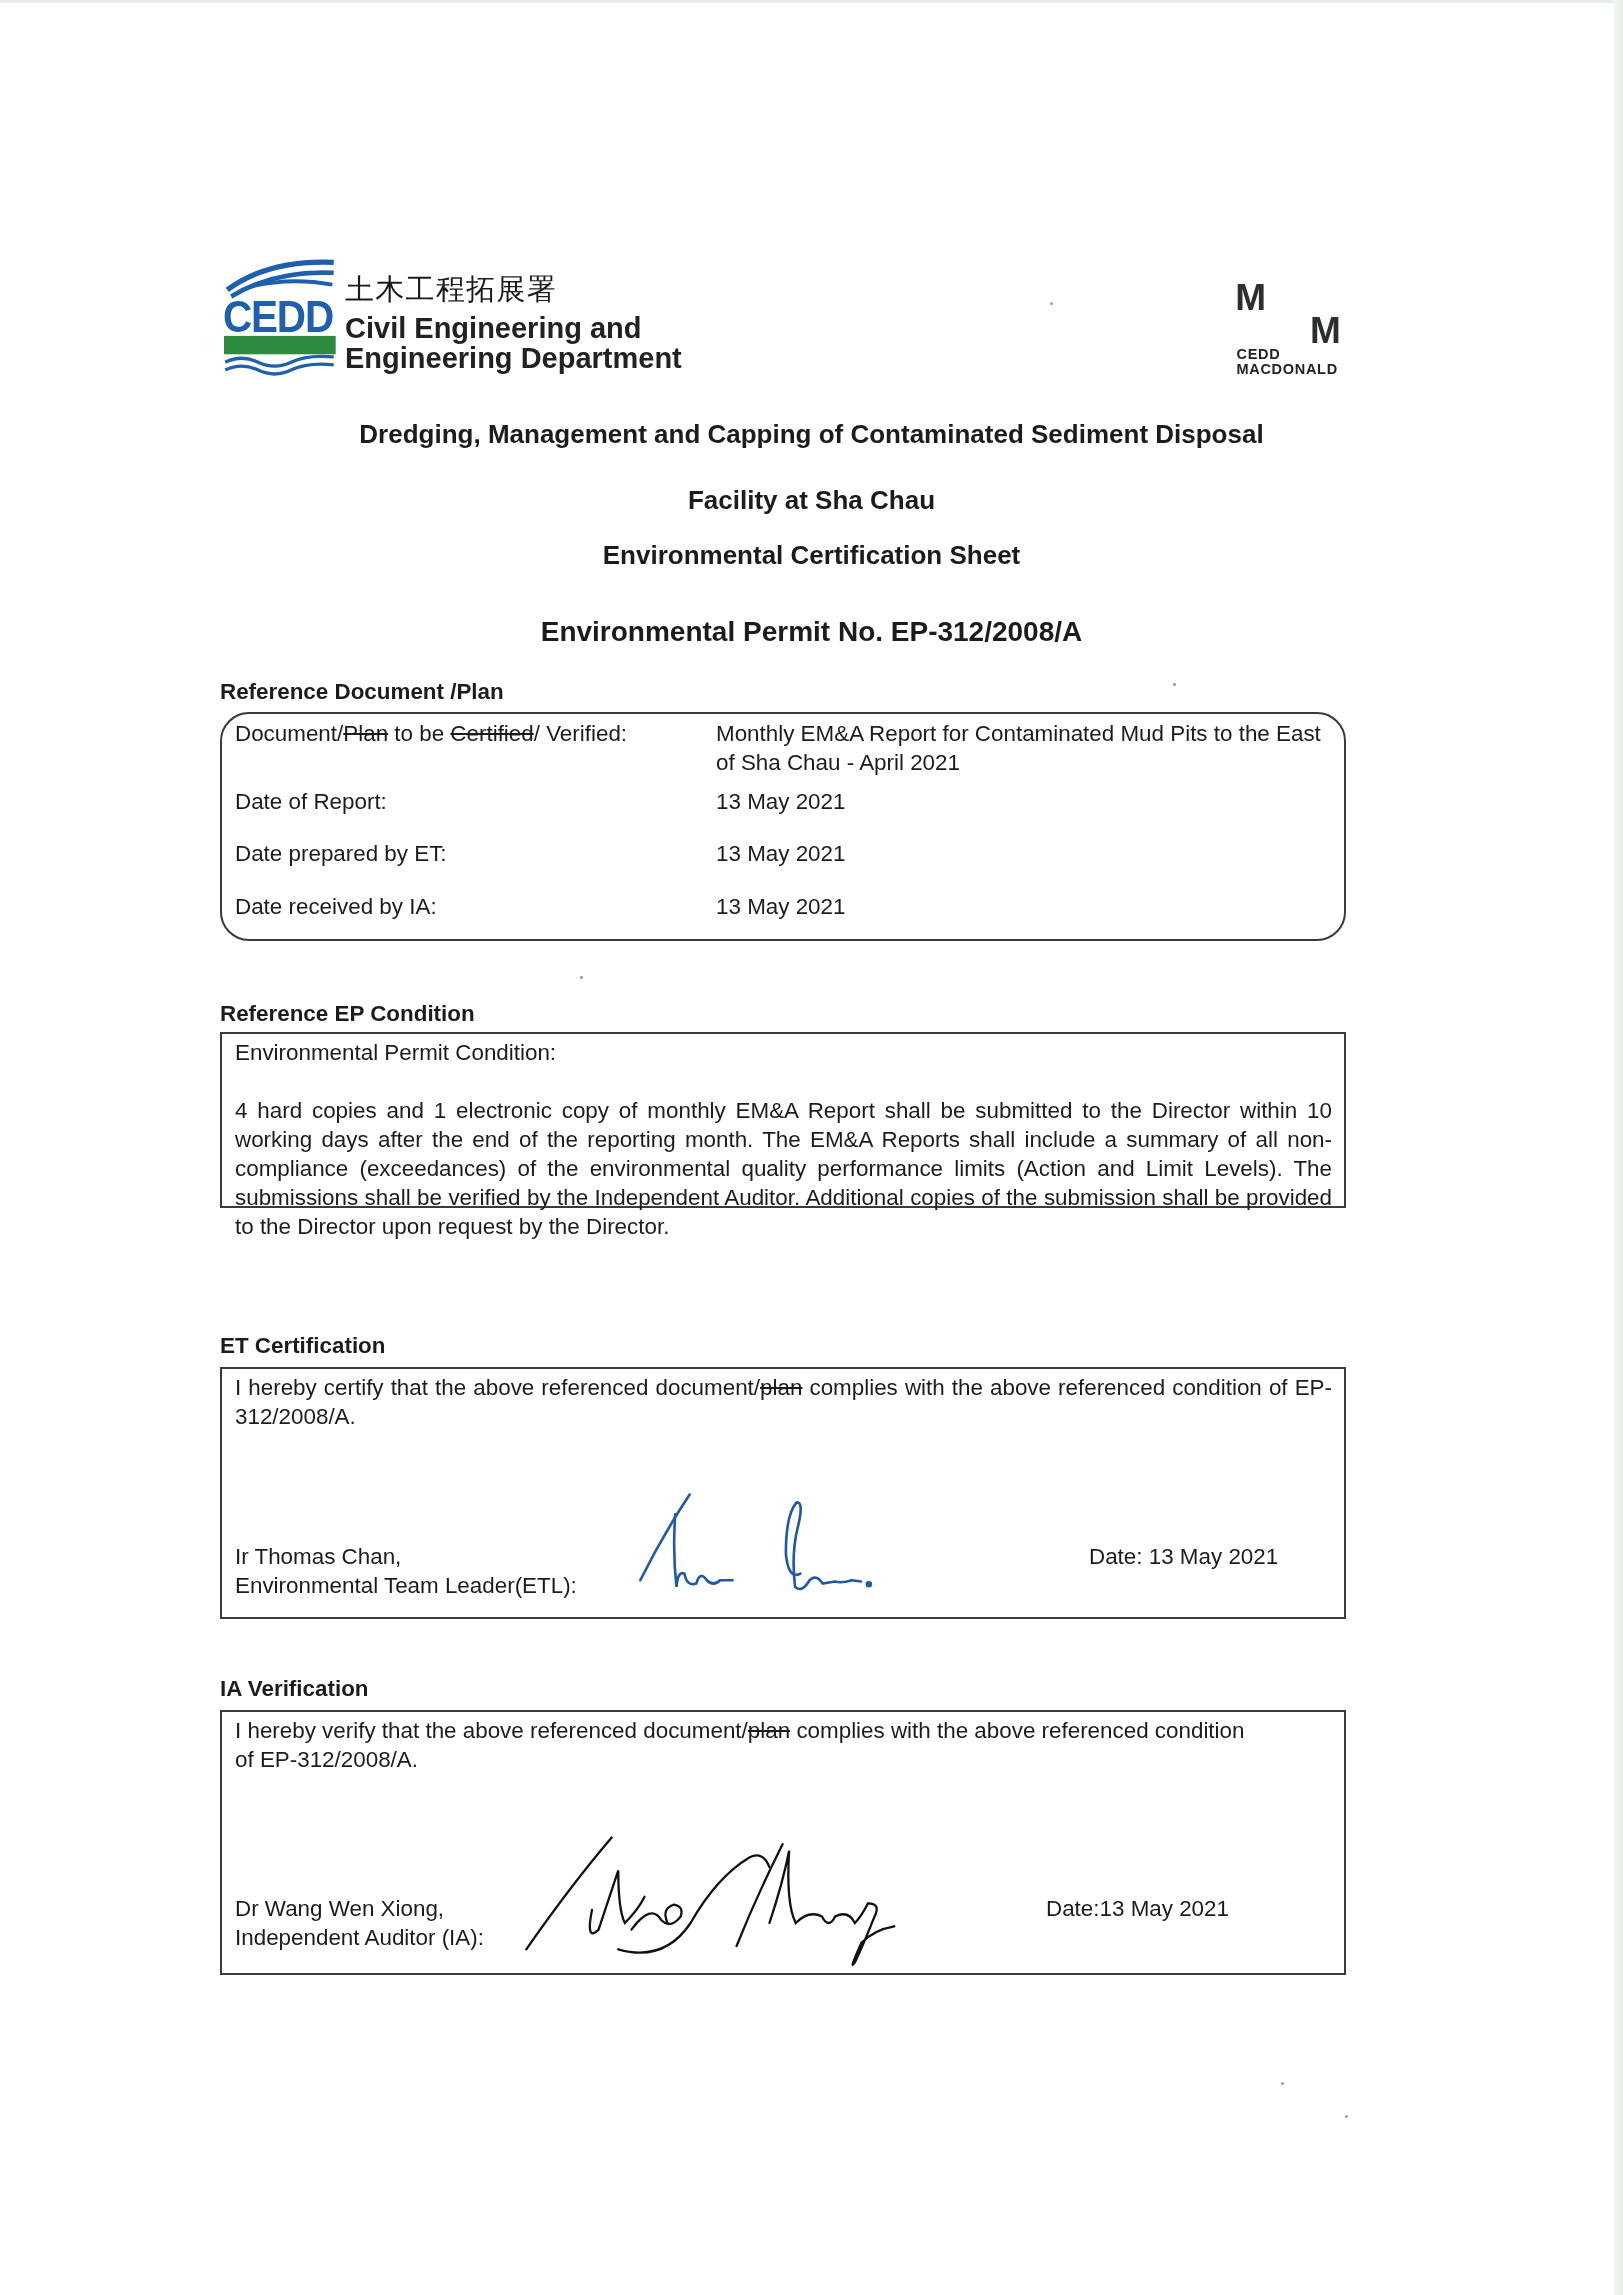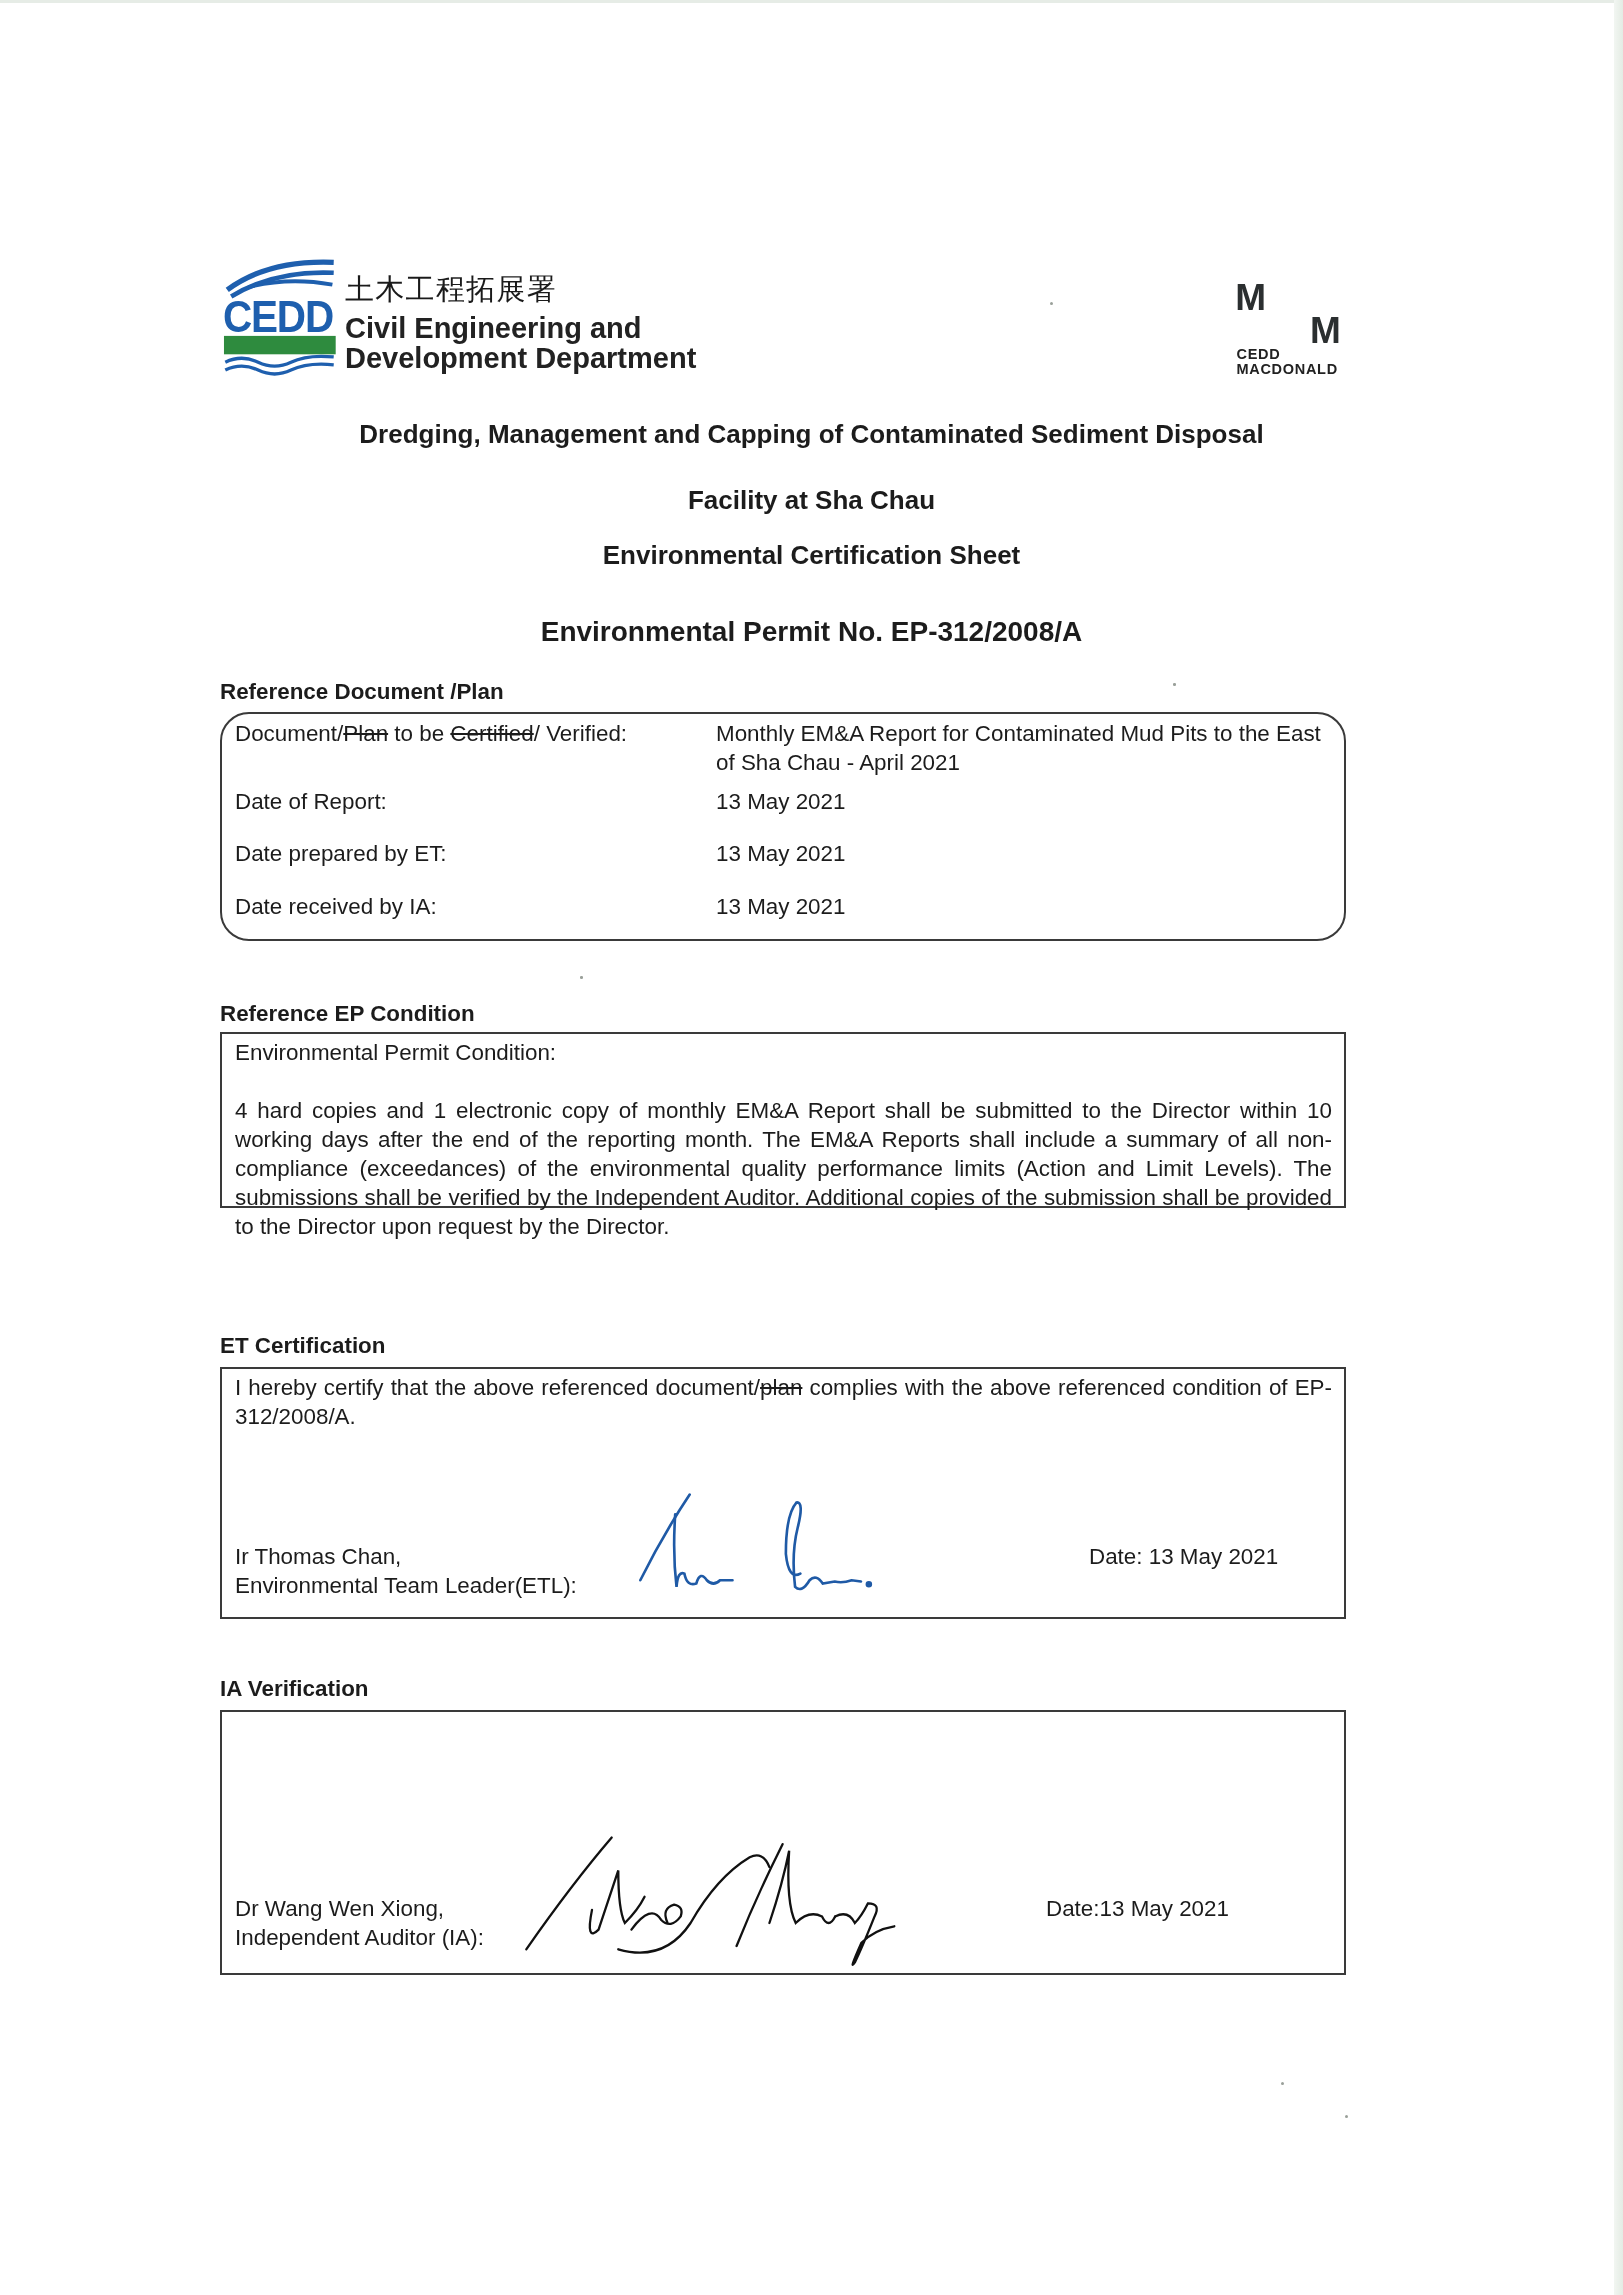--- a/index.html
+++ b/index.html
@@ -62,21 +62,21 @@
     <path d="M8 48 Q70 2 170 6" stroke="#1e5fae" stroke-width="8" fill="none"></path>
     <path d="M14 58 Q80 18 170 22" stroke="#1e5fae" stroke-width="7" fill="none"></path>
     <path d="M40 44 Q100 28 168 40" stroke="#1e5fae" stroke-width="6" fill="none"></path>
     <rect x="3" y="118" width="170" height="28" fill="#2e8b3e"></rect>
     <path d="M5 158 Q30 146 55 158 T105 158 T170 150" stroke="#1e5fae" stroke-width="5" fill="none"></path>
     <path d="M5 170 Q30 158 55 170 T105 170 T170 162" stroke="#1e5fae" stroke-width="5" fill="none"></path>
   </svg>
   <div class="cedd-letters">CEDD</div>
   <div class="cedd-cn">土木工程拓展署</div>
   <div class="cedd-en1">Civil Engineering and</div>
-  <div class="cedd-en2">Development Department</div>
+  <div class="cedd-en2">Engineering Department</div>
 </div>
 
 <div class="mm">
   <div class="mm-m1">M</div>
   <div class="mm-m2">M</div>
   <div class="mm-t1">CEDD</div>
   <div class="mm-t2">MACDONALD</div>
 </div>
 
 <div class="title t1">Dredging, Management and Capping of Contaminated Sediment Disposal</div>
@@ -126,20 +126,21 @@
       <path d="M58 40 Q54 100 60 150 Q62 125 72 130 Q76 150 90 145 Q96 125 106 140 Q116 150 126 140 L145 140"></path>
       <path d="M248 130 Q230 140 226 100 Q226 40 242 22 Q254 20 244 60 Q234 100 240 150 Q250 160 262 140 Q272 130 282 145 L300 142 Q312 145 326 140 L340 142"></path>
       <circle cx="352" cy="146" r="3" fill="#1f5aa6"></circle>
     </g>
   </svg>
   <div class="sig-date txt" style="left:867px; top:173px;">Date: 13 May 2021</div>
 </div>
 
 <div class="sec-head" style="top:1676px;">IA Verification</div>
 <div class="box" style="top:1710px; height:265px;">
+  <div class="cond-body txt" style="width:1028px;"><span>I hereby verify that the above referenced document/</span><span class="strike">plan</span><span> complies with the above referenced condition of EP-312/2008/A.</span></div>
   <div class="sig-name txt" style="top:182px;">
     <div>Dr Wang Wen Xiong,</div>
     <div>Independent Auditor (IA):</div>
   </div>
   <svg class="sig" style="left:297px; top:119px;" width="422" height="138" viewBox="0 0 640 210">
     <g fill="none" stroke="#111" stroke-width="3.5" stroke-linecap="round">
       <path d="M10 180 Q80 80 140 10"></path>
       <path d="M110 120 Q100 170 120 150 Q140 90 150 60 Q150 120 160 140 Q180 120 190 100"></path>
       <path d="M170 150 Q200 110 215 135 Q230 150 245 130 Q250 115 235 112 Q215 118 225 140"></path>
       <path d="M150 180 Q220 200 260 140 Q300 70 350 40 Q370 30 380 55"></path>

